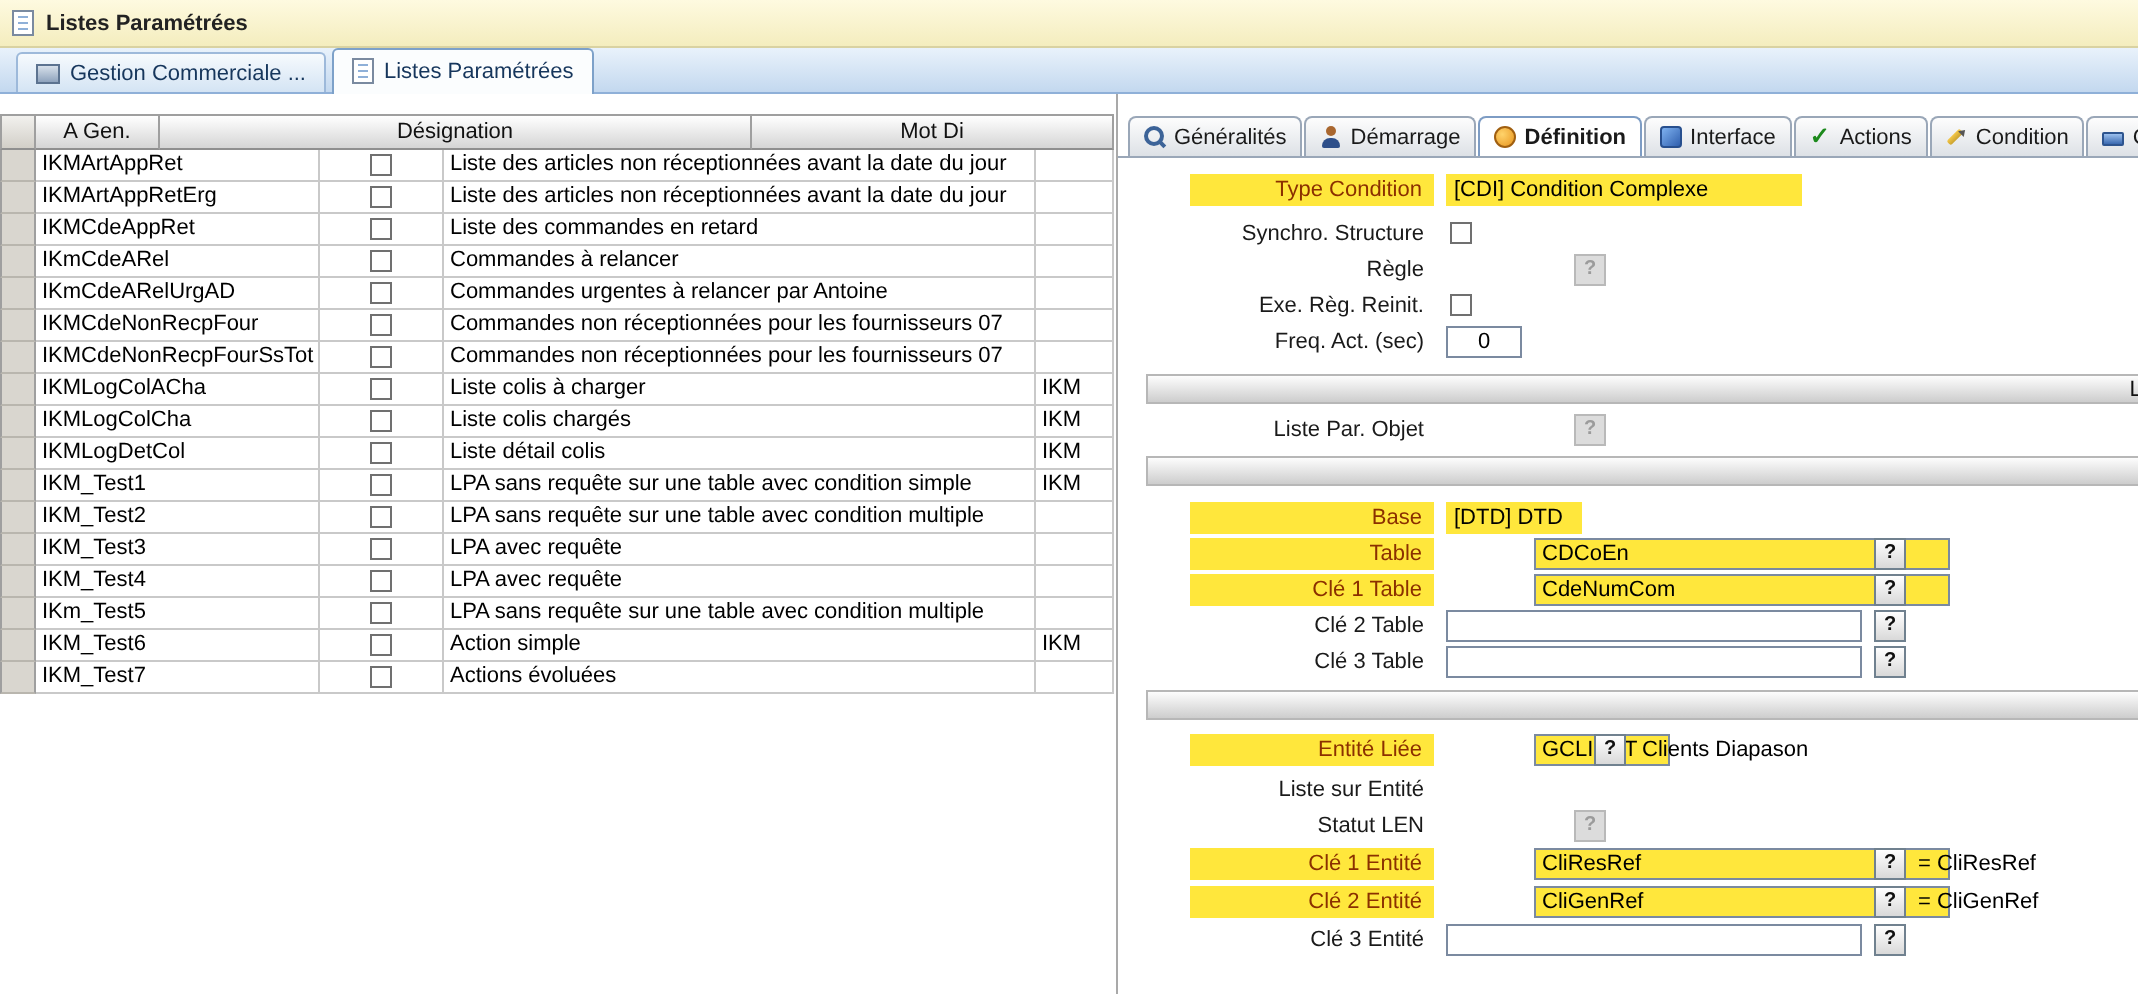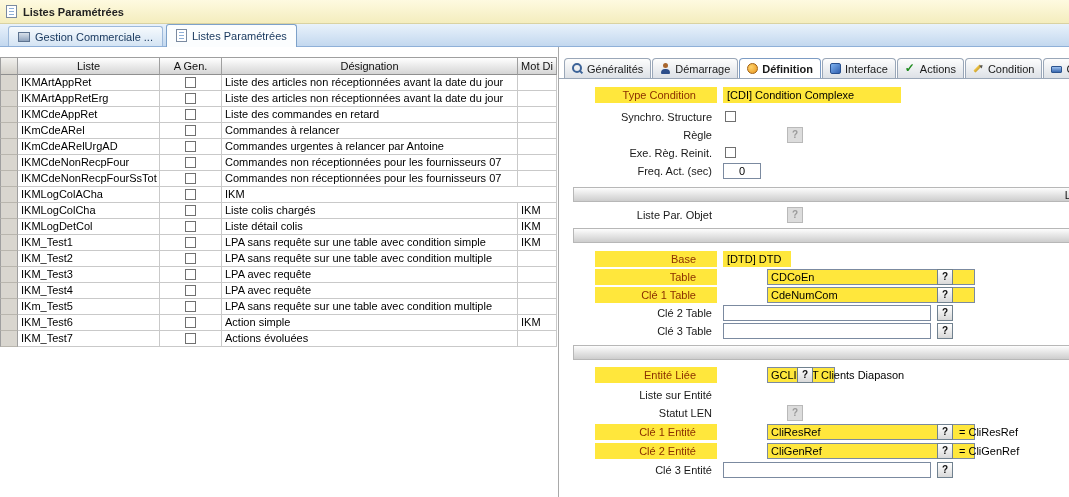--- a/index.html
+++ b/index.html
@@ -72,21 +72,21 @@
     background:linear-gradient(#fdfdfd,#dde1e6); border:1px solid #9aa7b8; border-bottom:none;
     border-radius:4px 4px 0 0; margin-right:1px; color:#1a1a1a;
   }
   .ptab.active { background:#fff; font-weight:bold; border-color:#7d9cc4; }
   .ptab-line { position:absolute; left:0; top:31px; width:100%; height:1px; background:#9aa7b8; }
 
   .fr { position:absolute; left:0; width:100%; height:16px; }
   .lbl-p { position:absolute; left:0; top:0; width:158px; height:16px; line-height:16px; box-sizing:border-box;
            text-align:right; padding-right:5px; color:#1a1a1a; white-space:nowrap; }
   .lbl-y { position:absolute; left:36px; top:0; width:122px; height:16px; line-height:16px; box-sizing:border-box;
-           text-align:right; padding-right:21px; background:#ffe73c; color:#8b3000; white-space:nowrap; }
+           text-align:right; padding-right:6px; background:#ffe73c; color:#8b3000; white-space:nowrap; }
   .val-y { position:absolute; top:0; height:16px; line-height:16px; background:#ffe73c; color:#000; padding:0 4px; white-space:nowrap; }
   .tin { position:absolute; top:0; height:16px; box-sizing:border-box; border:1px solid #7b8aa0; background:#fff;
          font:11px "Liberation Sans", sans-serif; padding:0 3px; color:#000; }
   .tin.yel { background:#ffe73c;margin-left:44px; }
   .q { position:absolute; top:0; width:16px; height:16px; box-sizing:border-box; text-align:center; line-height:14px;
        background:linear-gradient(#ffffff,#d9d9d9); border:1px solid #70818f; font-size:10px; font-weight:bold; color:#111; }
   .q.dis { background:#dcdcdc; border-color:#b9b9b9; color:#9b9b9b; }
   .sfx { position:absolute; top:0; height:16px; line-height:16px; color:#000; white-space:nowrap; }
   .secbar { position:absolute; left:14px; right:0; height:15px; line-height:14px; box-sizing:border-box;
             background:linear-gradient(#fdfdfd,#cdcdcd); border:1px solid #b7b7b7;
@@ -139,21 +139,20 @@
     <span class="icon-page"></span>
     <span>Listes Paramétrées</span>
   </div>
 </div>
 
 <div id="main">
 
   <div id="grid">
     <div class="ghead">
       <div class="hc c-sel"></div>
-      <div class="hc c-liste">Liste</div>
       <div class="hc c-agen">A Gen.</div>
       <div class="hc c-des">Désignation</div>
       <div class="hc c-mot">Mot Di</div>
     </div>
     <div id="gbody">
         <div class="grow">
     <div class="cell c-sel"></div>
     <div class="cell c-liste">
             <span class="celltext">IKMArtAppRet</span>
           </div>
@@ -257,20 +256,23 @@
             <span class="celltext"></span>
           </div>
   </div>
         <div class="grow">
     <div class="cell c-sel"></div>
     <div class="cell c-liste">
             <span class="celltext">IKMLogColACha</span>
           </div>
     <div class="cell c-agen">
             <span class="cb"></span>
+          </div>
+    <div class="cell c-des">
+            <span class="celltext">Liste colis à charger</span>
           </div>
     <div class="cell c-mot">
             <span class="celltext">IKM</span>
           </div>
   </div>
         <div class="grow">
     <div class="cell c-sel"></div>
     <div class="cell c-liste">
             <span class="celltext">IKMLogColCha</span>
           </div>

